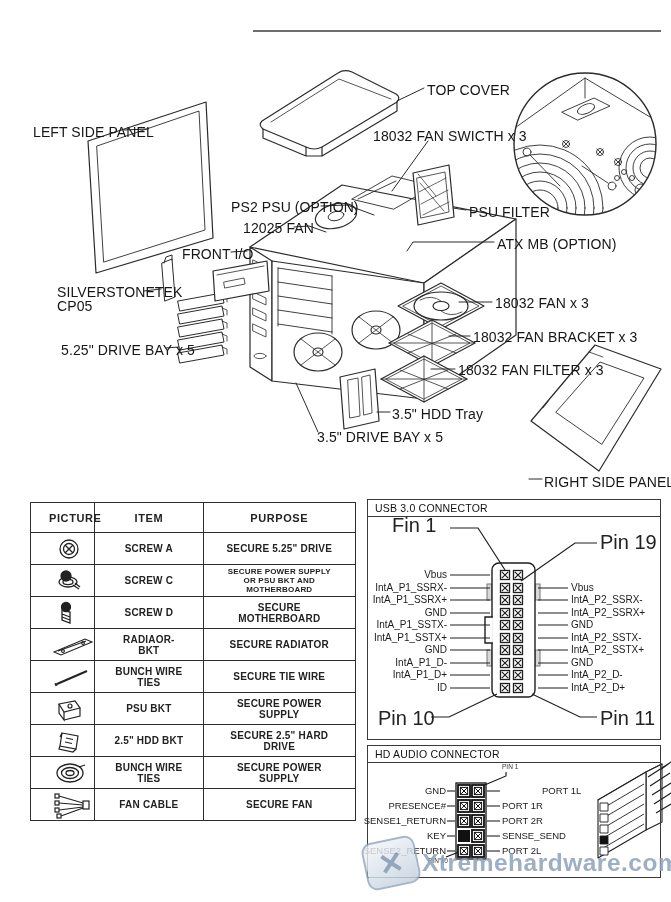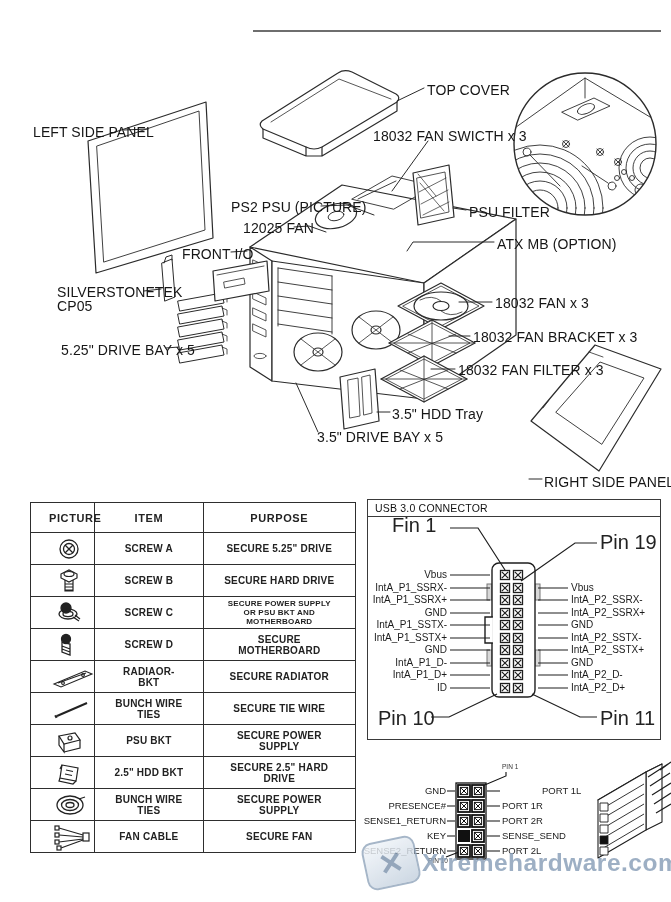--- a/index.html
+++ b/index.html
@@ -236,21 +236,21 @@
       <rect x="600" y="814" width="8" height="8" stroke-width="0.9"></rect>
       <rect x="600" y="825" width="8" height="8" stroke-width="0.9"></rect>
       <rect x="600" y="836" width="8" height="8" fill="#111" stroke-width="0.9"></rect>
       <rect x="600" y="847" width="8" height="8" stroke-width="0.9"></rect>
     </g>
   </svg>
 
   <div class="dlabel" style="left:427px;top:82px;">TOP COVER</div>
   <div class="dlabel" style="left:33px;top:124px;">LEFT SIDE PANEL</div>
   <div class="dlabel" style="left:373px;top:128px;">18032 FAN SWICTH x 3</div>
-  <div class="dlabel" style="left:231px;top:199px;">PS2 PSU (PICTURE)</div>
+  <div class="dlabel" style="left:231px;top:199px;">PS2 PSU (OPTION)</div>
   <div class="dlabel" style="left:243px;top:220px;">12025 FAN</div>
   <div class="dlabel" style="left:469px;top:204px;">PSU FILTER</div>
   <div class="dlabel" style="left:497px;top:236px;">ATX MB (OPTION)</div>
   <div class="dlabel" style="left:182px;top:246px;">FRONT I/O</div>
   <div class="dlabel" style="left:57px;top:284px;">SILVERSTONETEK</div>
   <div class="dlabel" style="left:57px;top:298px;">CP05</div>
   <div class="dlabel" style="left:61px;top:342px;">5.25" DRIVE BAY x 5</div>
   <div class="dlabel" style="left:495px;top:295px;">18032 FAN x 3</div>
   <div class="dlabel" style="left:473px;top:329px;">18032 FAN BRACKET x 3</div>
   <div class="dlabel" style="left:458px;top:362px;">18032 FAN FILTER x 3</div>
@@ -281,33 +281,20 @@
                 <path d="M16,9 l8,8 M24,9 l-8,8"></path>
               </g>
             </svg>
           </td>
         <td class="item">SCREW A</td>
         <td class="purpose">SECURE 5.25" DRIVE</td>
       </tr>
       <tr>
         <td class="pic">
             <svg width="40" height="28">
-              <g stroke="#222" fill="none" stroke-width="1.2">
-                <path d="M12,7 L20,3 L28,7 L28,11 L20,15 L12,11 Z"></path>
-                <ellipse cx="20" cy="7" rx="5" ry="2.5"></ellipse>
-                <path d="M16,13 L16,24 L24,24 L24,13 M16,17 h8 M16,20 h8 M16,23 h8"></path>
-              </g>
-            </svg>
-          </td>
-        <td class="item">SCREW B</td>
-        <td class="purpose">SECURE HARD DRIVE</td>
-      </tr>
-      <tr>
-        <td class="pic">
-            <svg width="40" height="28">
               <g stroke="#222" fill="none" stroke-width="1.3">
                 <circle cx="17" cy="9" r="5" fill="#222"></circle>
                 <ellipse cx="19" cy="15" rx="9" ry="5"></ellipse>
                 <ellipse cx="19" cy="15" rx="5" ry="2.6"></ellipse>
                 <path d="M24,18 l6,4 M26,16 l5,4"></path>
               </g>
             </svg>
           </td>
         <td class="item">SCREW C</td>
         <td class="purpose small">SECURE POWER SUPPLY OR PSU BKT AND MOTHERBOARD</td>
@@ -432,20 +419,23 @@
   <div class="pinlbl" style="left:571px;top:582px;">Vbus</div>
   <div class="pinlbl" style="left:571px;top:594px;">IntA_P2_SSRX-</div>
   <div class="pinlbl" style="left:571px;top:607px;">IntA_P2_SSRX+</div>
   <div class="pinlbl" style="left:571px;top:619px;">GND</div>
   <div class="pinlbl" style="left:571px;top:632px;">IntA_P2_SSTX-</div>
   <div class="pinlbl" style="left:571px;top:644px;">IntA_P2_SSTX+</div>
   <div class="pinlbl" style="left:571px;top:657px;">GND</div>
   <div class="pinlbl" style="left:571px;top:669px;">IntA_P2_D-</div>
   <div class="pinlbl" style="left:571px;top:682px;">IntA_P2_D+</div>
 
+  <div class="cbox" style="left:367px;top:745px;width:292px;height:131px;">
+    <div class="cbox-title">HD AUDIO CONNECTOR</div>
+  </div>
   <div class="tinylbl" style="left:502px;top:763px;">PIN 1</div>
   <div class="tinylbl" style="left:428px;top:857px;">PIN 10</div>
 
   <div class="apinlbl ra" style="left:340px;width:106px;top:785px;">GND</div>
   <div class="apinlbl ra" style="left:340px;width:106px;top:800px;">PRESENCE#</div>
   <div class="apinlbl ra" style="left:340px;width:106px;top:815px;">SENSE1_RETURN</div>
   <div class="apinlbl ra" style="left:340px;width:106px;top:830px;">KEY</div>
   <div class="apinlbl ra" style="left:340px;width:106px;top:845px;">SENSE2_RETURN</div>
 
   <div class="apinlbl" style="left:502px;top:785px;padding-left:40px;">PORT 1L</div>

